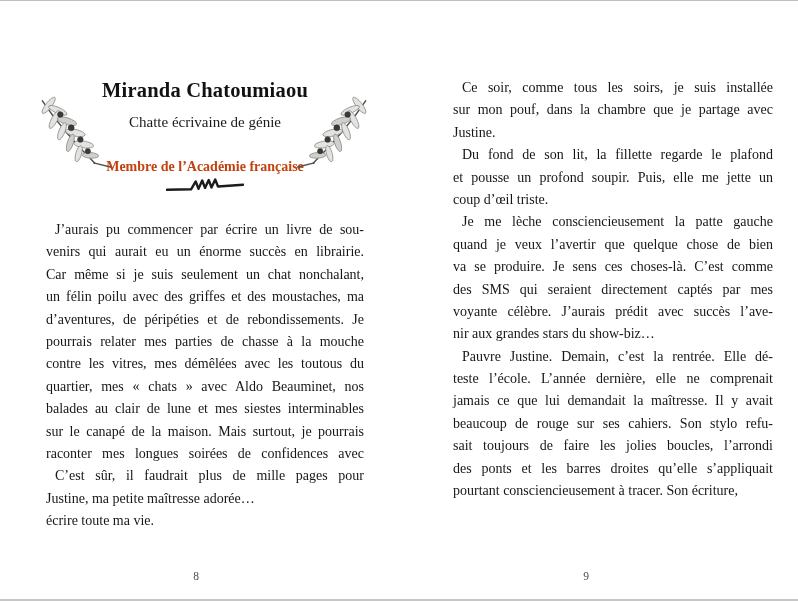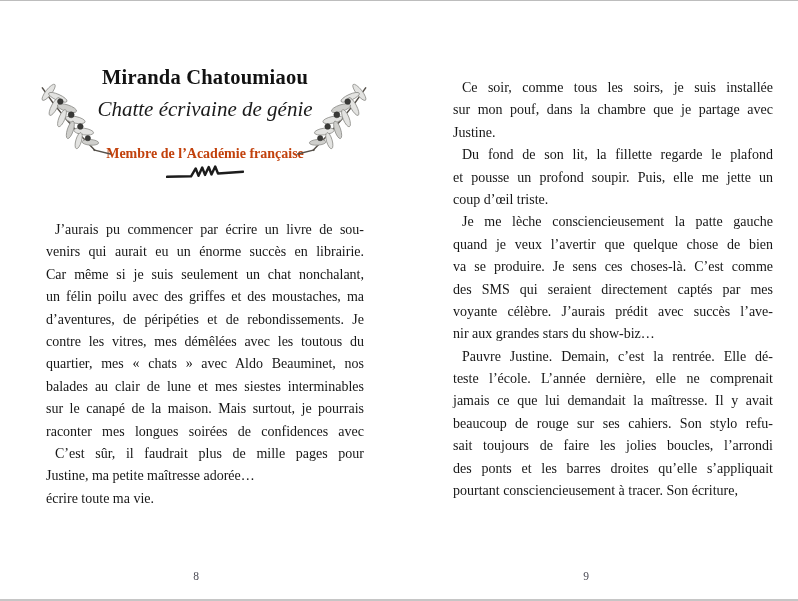--- a/index.html
+++ b/index.html
@@ -12,29 +12,29 @@
     border-top: 1px solid #bdbdbd;
     border-bottom: 2px solid #c6c6c6;
     font-family: "Liberation Serif", "DejaVu Serif", serif;
     color: #161616;
   }
   .spread { display: flex; width: 798px; height: 598px; }
   .page { position: relative; width: 399px; height: 100%; }
 
   
   .header {
-    position: absolute; left: 46px; top: 64px; width: 318px;
+    position: absolute; left: 46px; top: 77px; width: 318px;
     text-align: center;
   }
   .header .author {
     font-size: 20.5px; font-weight: bold; letter-spacing: 0.2px;
     line-height: 24px; color: #121212;
   }
   .header .subtitle {
-    font-style: italic; font-size: 21px; line-height: 20px;
+    font-size: 15px; line-height: 20px;
     margin-top: 10px; color: #1a1a1a;
   }
   .header .affiliation {
     font-weight: bold; font-size: 14px; line-height: 18px;
     margin-top: 26px; color: #c2410c;
   }
   .branch { position: absolute; top: 10px; }
   .branch-left  { left: -14px; }
   .branch-right { right: -12px; transform: scaleX(-1); }
   .divider-wrap { position: absolute; left: 0; top: 98px; width: 100%; text-align: center; }
@@ -129,20 +129,21 @@
         </svg>
       </div>
     </div>
 
     <div class="body-text body-text-left">
         <div class="line para-first">J’aurais pu commencer par écrire un livre de sou-</div>
         <div class="line">venirs qui aurait eu un énorme succès en librairie.</div>
         <div class="line">Car même si je suis seulement un chat nonchalant,</div>
         <div class="line">un félin poilu avec des griffes et des moustaches, ma</div>
         <div class="line">d’aventures, de péripéties et de rebondissements. Je</div>
+        <div class="line">pourrais relater mes parties de chasse à la mouche</div>
         <div class="line">contre les vitres, mes démêlées avec les toutous du</div>
         <div class="line">quartier, mes « chats » avec Aldo Beauminet, nos</div>
         <div class="line">balades au clair de lune et mes siestes interminables</div>
         <div class="line">sur le canapé de la maison. Mais surtout, je pourrais</div>
         <div class="line">raconter mes longues soirées de confidences avec</div>
         <div class="line para-first">C’est sûr, il faudrait plus de mille pages pour</div>
         <div class="line para-last">Justine, ma petite maîtresse adorée…</div>
         <div class="line para-last">écrire toute ma vie.</div>
       </div>
 

